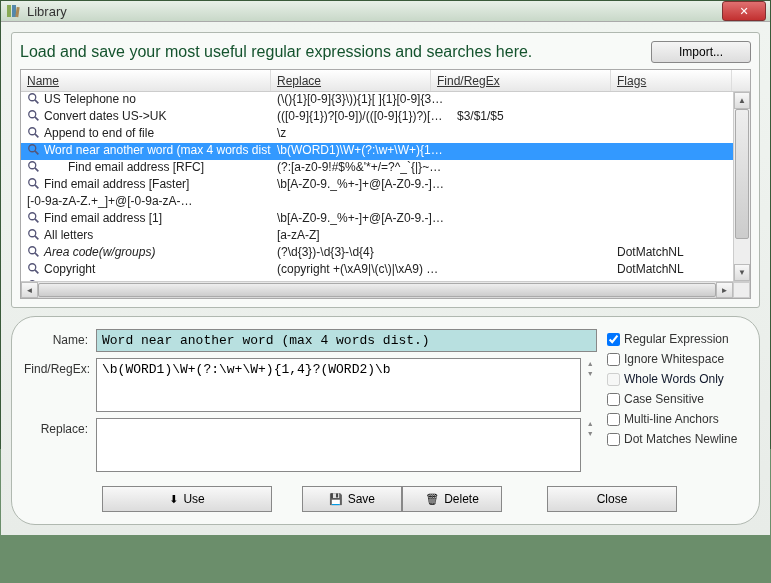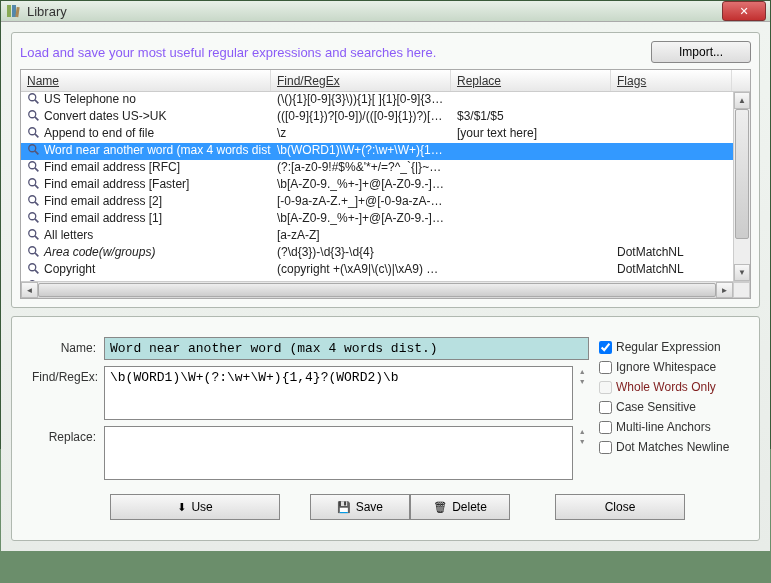--- a/index.html
+++ b/index.html
@@ -5,21 +5,21 @@
 * { box-sizing: border-box; margin: 0; padding: 0; }
 body { font-family: "Segoe UI", Tahoma, sans-serif; font-size: 12px; background: #6b8e6b; width: 771px; height: 583px; overflow: hidden; }
 .window { width: 771px; height: 449px; border: 1px solid #3a5a3a; background: #fff; display: flex; flex-direction: column; }
 .titlebar { height: 28px; background: linear-gradient(to bottom, #e8f0e8, #c8d8c8); display: flex; align-items: center; padding: 0 4px; border-bottom: 1px solid #aaa; }
 .titlebar .icon { width: 16px; height: 16px; margin-right: 6px; display: inline-flex; align-items: center; justify-content: center; }
 .titlebar .title { flex: 1; color: #333; font-size: 13px; }
 .close-btn { width: 44px; height: 20px; background: linear-gradient(to bottom, #e07070, #c23030); border: 1px solid #803030; border-radius: 3px; color: #fff; display: flex; align-items: center; justify-content: center; cursor: pointer; font-size: 11px; }
 .content { flex: 1; padding: 10px; background: linear-gradient(to bottom, #f0f4f0, #e8ece8); display: flex; flex-direction: column; gap: 8px; }
 .panel { border: 1px solid #b0b8b0; border-radius: 3px; background: #f8faf8; padding: 8px; display: flex; flex-direction: column; }
 .topbar { display: flex; align-items: center; margin-bottom: 6px; }
-.hint { color: #8b5cf6; font-size: 13px; flex: 1; }
+.hint { color: #14532d; font-size: 16px; flex: 1; }
 .import-btn { width: 100px; height: 22px; background: linear-gradient(to bottom, #f5f5f5, #ddd); border: 1px solid #888; border-radius: 3px; font-size: 12px; cursor: pointer; }
 .table-wrap { border: 1px solid #aaa; background: #fff; height: 230px; display: flex; flex-direction: column; }
 .thead { display: flex; background: linear-gradient(to bottom, #fff, #e8e8e8); border-bottom: 1px solid #ccc; height: 22px; align-items: center; font-size: 12px; color: #333; }
 .th { padding: 0 6px; border-right: 1px solid #ddd; height: 100%; display: flex; align-items: center; text-decoration: underline; }
 .col-name { width: 250px; }
 .col-find { width: 180px; }
 .col-replace { width: 160px; }
 .col-flags { flex: 1; }
 .col-scroll { width: 18px; border-right: none; padding:0; }
 .tbody { flex: 1; overflow: hidden; position: relative; display:flex; }
@@ -30,21 +30,21 @@
 .row-icon { width: 14px; height: 14px; margin-right: 3px; flex-shrink: 0; display:inline-block; }
 .row-icon svg { width:14px; height:14px; }
 .vscroll { width: 17px; background: #eee; border-left: 1px solid #ccc; position: relative; }
 .vscroll .arrow { height: 17px; background: linear-gradient(to bottom,#f8f8f8,#ddd); border: 1px solid #bbb; display:flex; align-items:center; justify-content:center; font-size:8px; color:#555;}
 .vscroll .thumb { position:absolute; left:1px; right:1px; top:17px; height:130px; background:linear-gradient(to bottom,#eee,#ccc); border:1px solid #aaa; border-radius:2px;}
 .hscroll { height: 17px; display: flex; background: #eee; border-top: 1px solid #ccc; }
 .hscroll .arrow { width: 17px; background: linear-gradient(to bottom,#f8f8f8,#ddd); border:1px solid #bbb; display:flex; align-items:center; justify-content:center; font-size:8px; color:#555;}
 .hscroll .track { flex:1; background: linear-gradient(to bottom, #e8e8e8,#d8d8d8); position:relative;}
 .hscroll .thumb { position:absolute; top:1px; bottom:1px; left:0; right:0; background: linear-gradient(to bottom,#eee,#ccc); border:1px solid #aaa; border-radius:2px;}
 .hscroll .corner { width:17px; background:#eee; border:1px solid #ccc;}
-.form-panel { padding: 20px; }
+.form-panel { padding: 12px; border-radius: 24px; }
 .form-row { display: flex; margin-bottom: 6px; align-items: flex-start; }
 .form-label { width: 72px; text-align: right; padding-right: 8px; font-size: 12px; color: #333; padding-top: 4px;}
 .form-field { flex: 1; }
 .opts { width: 150px; padding-left: 10px; font-size: 12px; color: #333; }
 .opt-row { display: flex; align-items: center; height: 20px; gap:4px; }
 .opt-row input { margin: 0; }
 input.text, textarea.text { width: 100%; border: 1px solid #888; font-family: "Courier New", monospace; font-size: 13px; padding: 3px 5px; resize: none; }
 input.name-field { background: #b8e0e0; }
 textarea.find-field { height: 54px; }
 textarea.replace-field { height: 54px; }
@@ -80,22 +80,22 @@
   <div class="content">
 
     <div class="panel">
       <div class="topbar">
         <div class="hint">Load and save your most useful regular expressions and searches here.</div>
         <button class="import-btn">Import...</button>
       </div>
       <div class="table-wrap">
         <div class="thead">
           <div class="th col-name">Name</div>
+          <div class="th col-replace">Replace</div>
           <div class="th col-find">Find/RegEx</div>
-          <div class="th col-replace">Replace</div>
           <div class="th col-flags">Flags</div>
           <div class="th col-scroll"></div>
         </div>
         <div class="tbody">
           <div class="rows" id="rows">
               <div class="tr">
                 <div class="td col-name" style="display:flex;align-items:center;">
                   <span class="row-icon"><svg viewBox="0 0 16 16">
                       <circle cx="6" cy="6" r="4" fill="none" stroke="#557" stroke-width="1.5"></circle>
                       <line x1="9" y1="9" x2="13" y2="13" stroke="#557" stroke-width="1.8"></line>
@@ -120,37 +120,36 @@
               </div>
               <div class="tr">
                 <div class="td col-name" style="display:flex;align-items:center;">
                   <span class="row-icon"><svg viewBox="0 0 16 16">
                       <circle cx="6" cy="6" r="4" fill="none" stroke="#557" stroke-width="1.5"></circle>
                       <line x1="9" y1="9" x2="13" y2="13" stroke="#557" stroke-width="1.8"></line>
                     </svg></span>
                   <span>Append to end of file</span>
                 </div>
                 <div class="td col-find">\z</div>
-                <div class="td col-replace">[your text here]</div>
                 <div class="td col-flags"></div>
               </div>
               <div class="tr selected">
                 <div class="td col-name" style="display:flex;align-items:center;">
                   <span class="row-icon"><svg viewBox="0 0 16 16">
                       <circle cx="6" cy="6" r="4" fill="none" stroke="#557" stroke-width="1.5"></circle>
                       <line x1="9" y1="9" x2="13" y2="13" stroke="#557" stroke-width="1.8"></line>
                     </svg></span>
                   <span>Word near another word (max 4 words dist.)</span>
                 </div>
                 <div class="td col-find">\b(WORD1)\W+(?:\w+\W+){1,4}?...</div>
                 <div class="td col-replace"></div>
                 <div class="td col-flags"></div>
               </div>
               <div class="tr">
-                <div class="td col-name" style="display:flex;align-items:center;">
+                <div class="td col-name" style="display:flex;align-items:center;gap:24px;">
                   <span class="row-icon"><svg viewBox="0 0 16 16">
                       <circle cx="6" cy="6" r="4" fill="none" stroke="#557" stroke-width="1.5"></circle>
                       <line x1="9" y1="9" x2="13" y2="13" stroke="#557" stroke-width="1.8"></line>
                     </svg></span>
                   <span>Find email address [RFC]</span>
                 </div>
                 <div class="td col-find">(?:[a-z0-9!#$%&amp;'*+/=?^_`{|}~-]+(...</div>
                 <div class="td col-replace"></div>
                 <div class="td col-flags"></div>
               </div>
@@ -160,27 +159,20 @@
                       <circle cx="6" cy="6" r="4" fill="none" stroke="#557" stroke-width="1.5"></circle>
                       <line x1="9" y1="9" x2="13" y2="13" stroke="#557" stroke-width="1.8"></line>
                     </svg></span>
                   <span>Find email address [Faster]</span>
                 </div>
                 <div class="td col-find">\b[A-Z0-9._%+-]+@[A-Z0-9.-]+\.[...</div>
                 <div class="td col-replace"></div>
                 <div class="td col-flags"></div>
               </div>
               <div class="tr">
-                <div class="td col-name" style="display:flex;align-items:center;">
-                  <span class="row-icon"><svg viewBox="0 0 16 16">
-                      <circle cx="6" cy="6" r="4" fill="none" stroke="#557" stroke-width="1.5"></circle>
-                      <line x1="9" y1="9" x2="13" y2="13" stroke="#557" stroke-width="1.8"></line>
-                    </svg></span>
-                  <span>Find email address [2]</span>
-                </div>
                 <div class="td col-find">[-0-9a-zA-Z.+_]+@[-0-9a-zA-Z....</div>
                 <div class="td col-replace"></div>
                 <div class="td col-flags"></div>
               </div>
               <div class="tr">
                 <div class="td col-name" style="display:flex;align-items:center;">
                   <span class="row-icon"><svg viewBox="0 0 16 16">
                       <circle cx="6" cy="6" r="4" fill="none" stroke="#557" stroke-width="1.5"></circle>
                       <line x1="9" y1="9" x2="13" y2="13" stroke="#557" stroke-width="1.8"></line>
                     </svg></span>
@@ -290,21 +282,21 @@
           <div class="opt-row">
               <input type="checkbox" checked="" style="">
               <span>Regular Expression</span>
             </div>
           <div class="opt-row">
               <input type="checkbox" style="">
               <span>Ignore Whitespace</span>
             </div>
           <div class="opt-row">
               <input type="checkbox" disabled="" style="">
-              <span style="color:#7f1d1d">Whole Words Only</span>
+              <span style="color:#0f172a">Whole Words Only</span>
             </div>
           <div class="opt-row">
               <input type="checkbox" style="">
               <span>Case Sensitive</span>
             </div>
           <div class="opt-row">
               <input type="checkbox" style="">
               <span>Multi-line Anchors</span>
             </div>
           <div class="opt-row">

